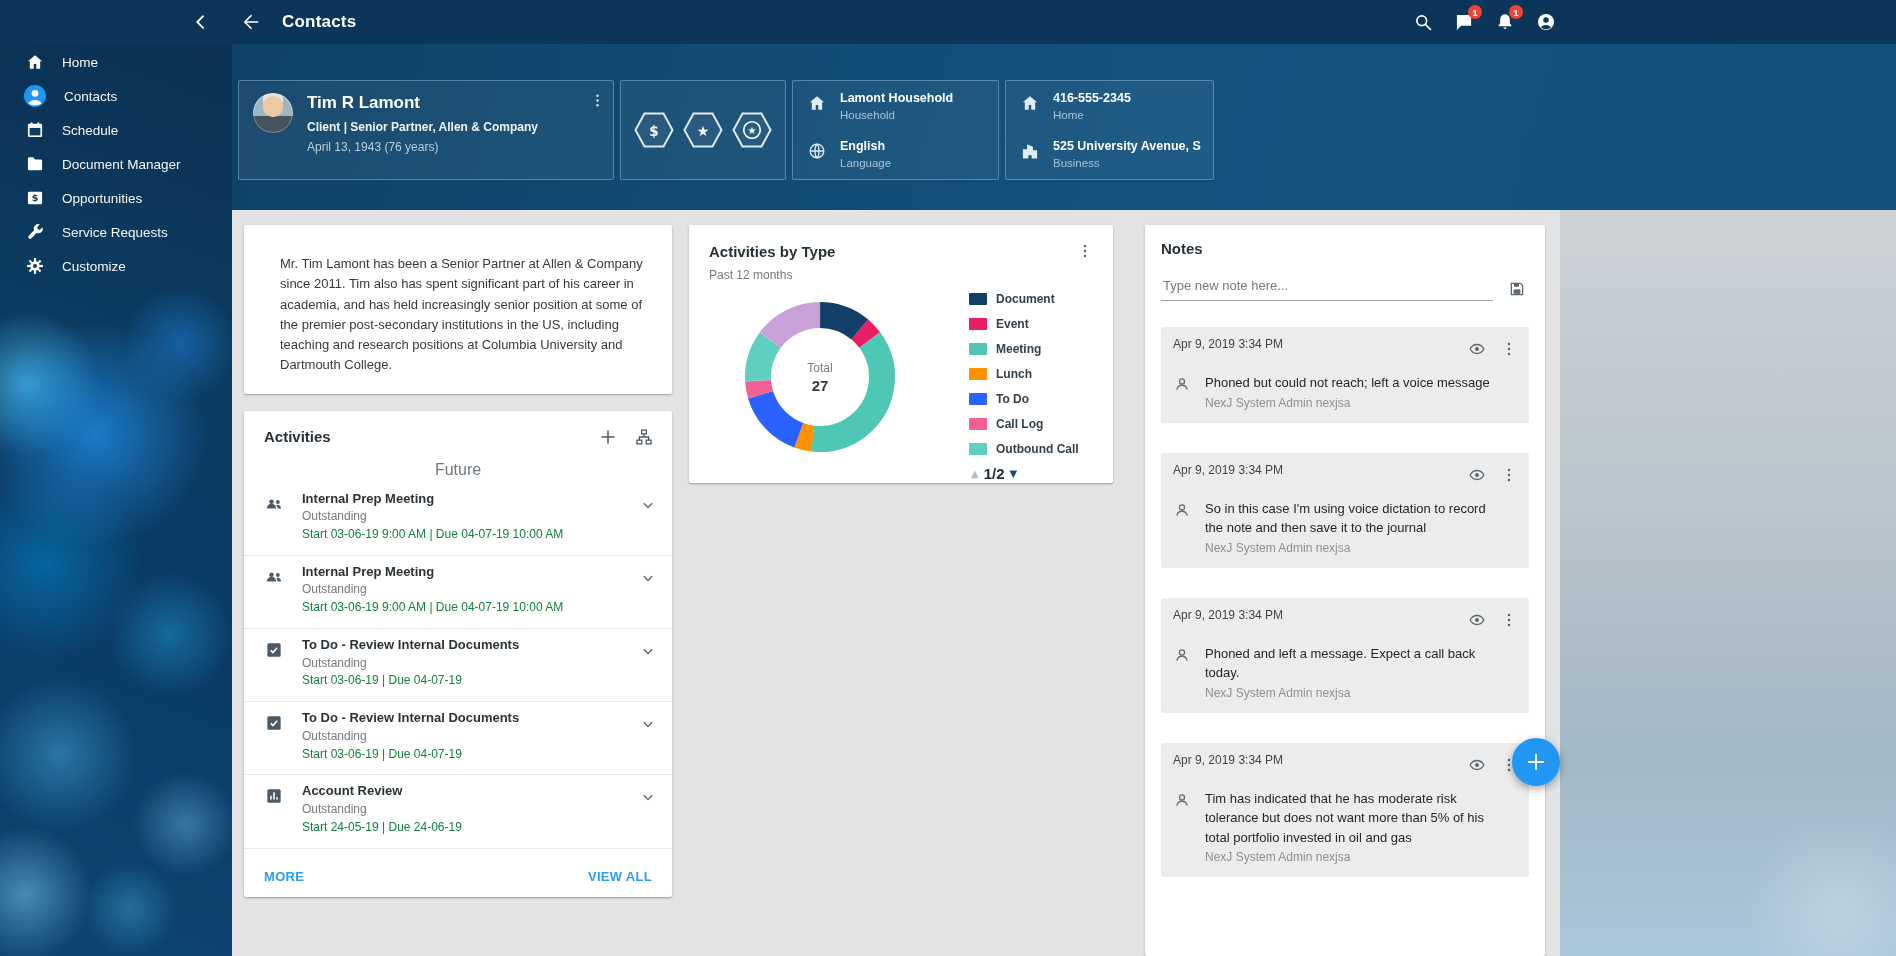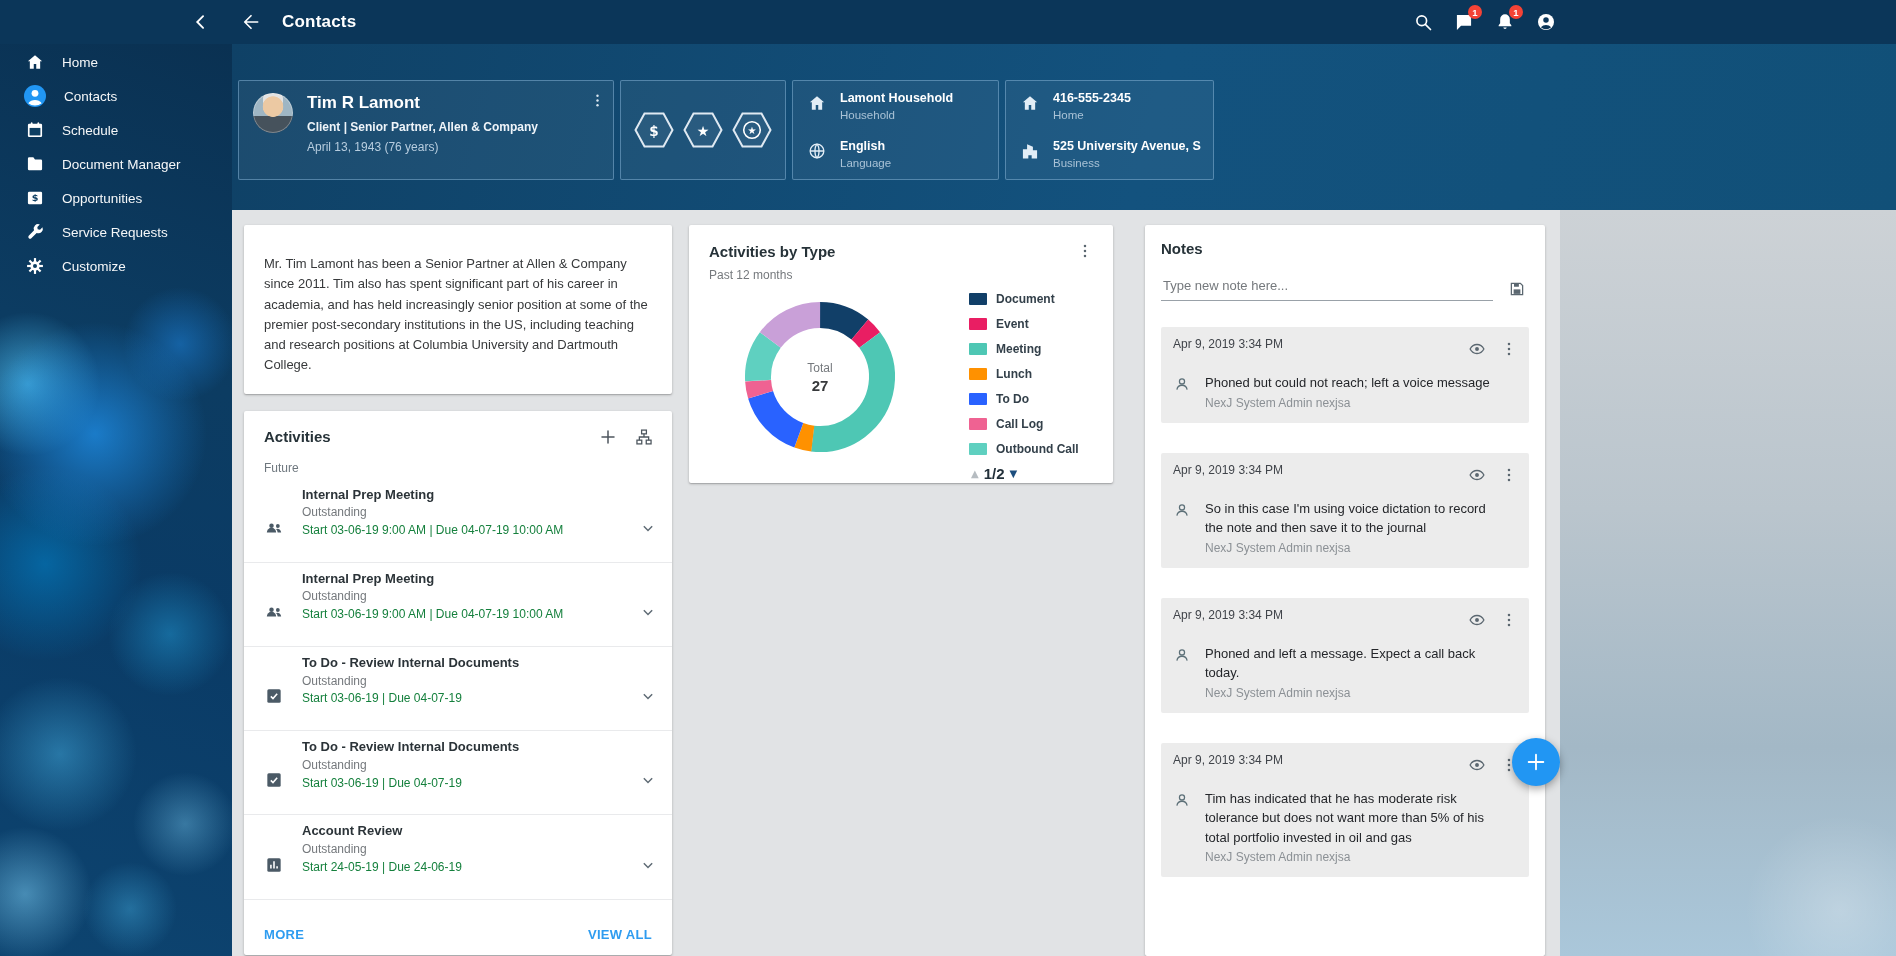--- a/index.html
+++ b/index.html
@@ -86,35 +86,35 @@
   .col-b { width:424px; margin-left:17px; }
   .col-c { width:400px; margin-left:32px; }
 
   .card-head { display:flex; align-items:center; justify-content:space-between; }
   .card-title { font-size:15px; font-weight:700; color:#263238; }
   .tool-btn { background:none; border:none; color:#5b6770; cursor:pointer; width:24px; height:24px;
               display:flex; align-items:center; justify-content:center; }
   .tool-btn .icon { width:18px; height:18px; }
 
   .bio-card { padding:15px 20px 18px; }
-  .bio-text { margin-top:14px; font-size:13px; line-height:1.56; color:#37393b; }
+  .bio-text { margin-top:14px; font-size:13px; line-height:1.56; color:#37393b;margin-left:16px; }
 
   .act-card { margin-top:17px; padding:14px 0 0; }
   .act-head { padding:0 16px 0 20px; display:flex; align-items:center; }
   .act-tools { margin-left:auto; display:flex; gap:12px; }
   .act-tools .tool-btn { color:#4d565e; }
-  .group-label { font-size:12px; color:#6e777e; padding:12px 20px 4px; }
-  .act-item { display:flex; padding:8px 14px 24px 20px; border-bottom:1px solid #e9eaec; align-items:flex-end; }
+  .group-label { font-size:16px; color:#6e777e; padding:12px 20px 4px;text-align:center; }
+  .act-item { display:flex; padding:8px 14px 13px 20px; border-bottom:1px solid #e9eaec; align-items:flex-start; }
   .act-icon { width:20px; height:20px; color:#4b5a66; margin-top:3px; flex:0 0 20px; }
   .act-body { margin-left:18px; flex:1; }
   .act-title { font-size:13px; font-weight:600; color:#2b3338; line-height:1.2; }
   .act-status { font-size:12px; color:#75797d; margin-top:4px; line-height:1.15; }
   .act-dates { font-size:12px; color:#15803d; margin-top:4px; line-height:1.15; }
   .act-chevron { width:20px; height:20px; color:#5f6b75; margin-top:4px; cursor:pointer; flex:0 0 20px; }
-  .act-foot { display:flex; justify-content:space-between; padding:27px 20px 13px; }
+  .act-foot { display:flex; justify-content:space-between; padding:20px 20px 13px; }
   .link-btn { background:none; border:none; font-size:13px; font-weight:700; color:var(--link,#2e9cf0); cursor:pointer; letter-spacing:.3px; }
 
   .chart-card { padding:14px 16px 0 20px; height:258px; }
   .chart-sub { font-size:12px; color:#75797d; margin-top:5px; }
   .chart-body { display:flex; margin-top:2px; }
   .donut-wrap { position:relative; width:170px; height:170px; margin-left:26px; margin-top:8px; }
   .donut-center { position:absolute; inset:0; display:flex; flex-direction:column; align-items:center; justify-content:center; pointer-events:none; }
   .donut-center .lab { font-size:12px; color:#75797d; }
   .donut-center .val { font-size:15px; font-weight:700; color:#37393b; margin-top:2px; }
   .legend-col { margin-left:auto; margin-right:6px; padding-top:2px; width:122px; }

